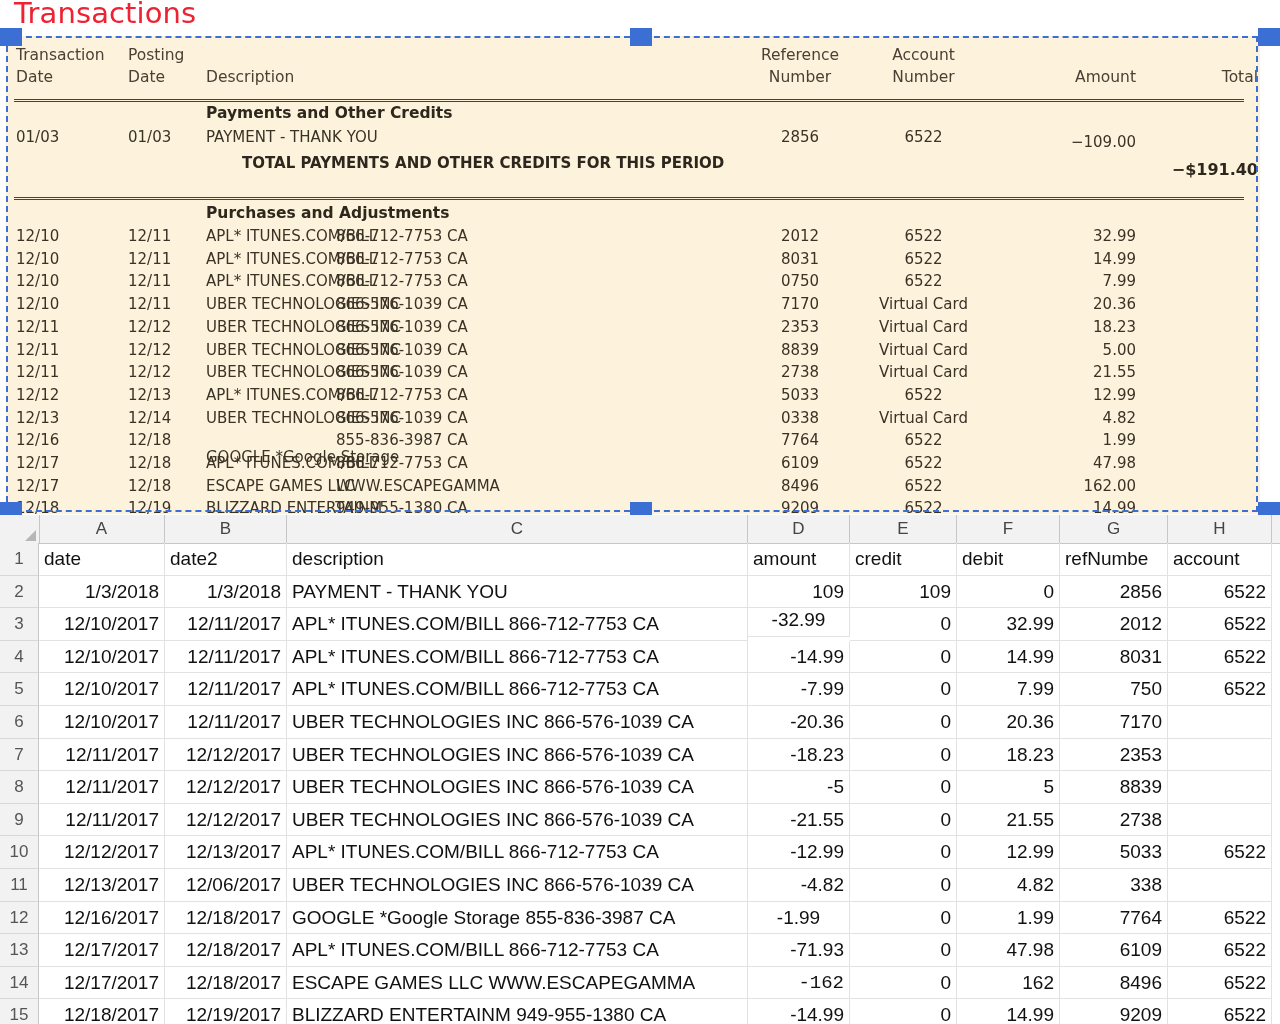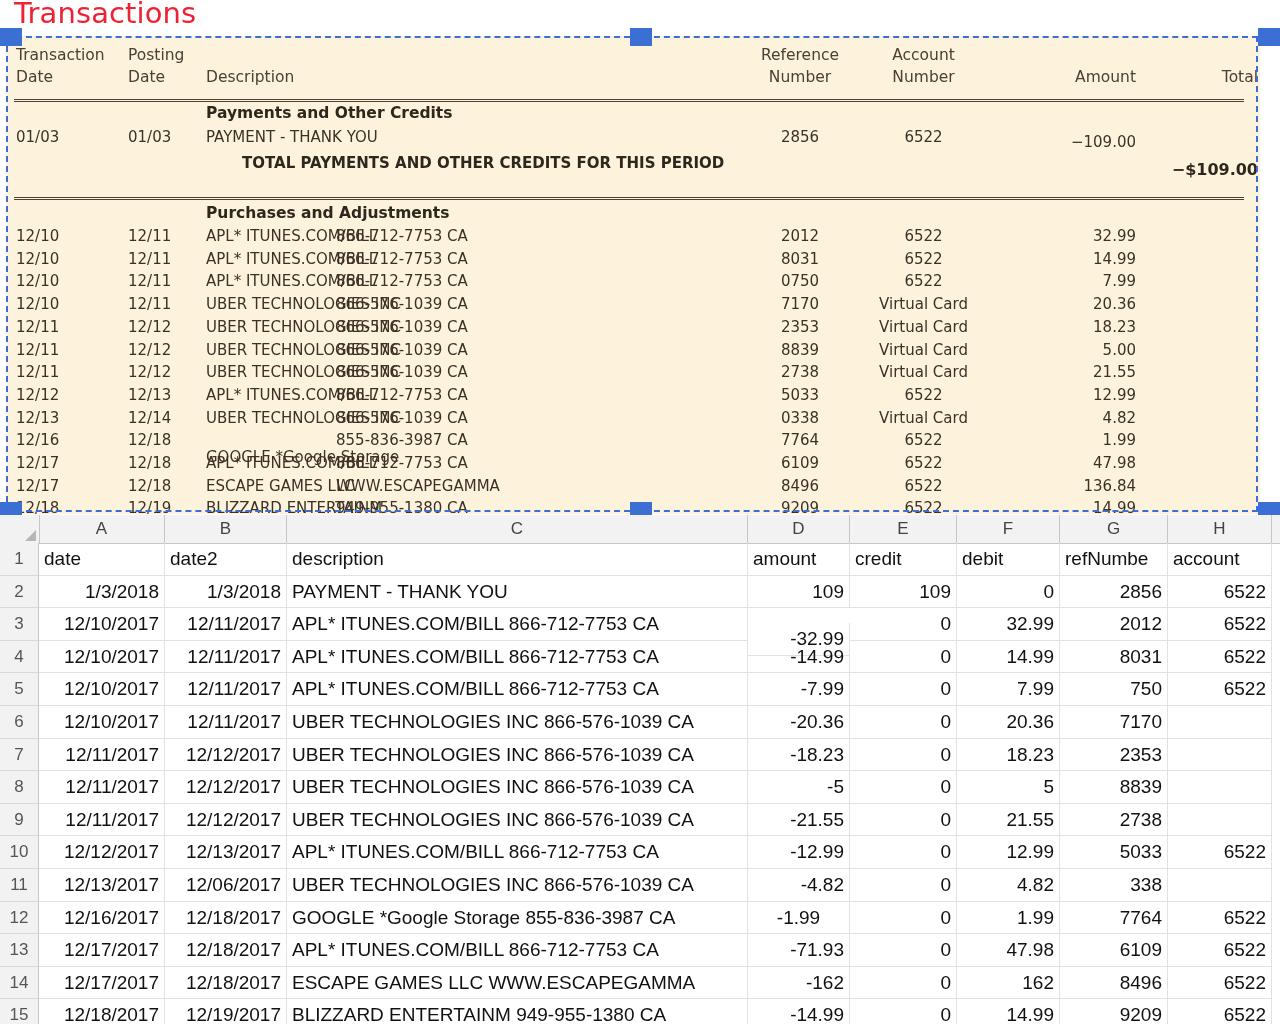--- a/index.html
+++ b/index.html
@@ -127,21 +127,21 @@
 
     <div class="srow sec-head c-desc" style="top:68px">Payments and Other Credits</div>
     <div class="srow c-td" style="top:92px">01/03</div>
     <div class="srow c-pd" style="top:92px">01/03</div>
     <div class="srow c-desc" style="top:92px">PAYMENT - THANK YOU</div>
     <div class="srow c-ref" style="top:92px">2856</div>
     <div class="srow c-acct" style="top:92px">6522</div>
     <div class="srow c-amt" style="top:97px">−109.00</div>
 
     <div class="srow tot-head" style="top:118px; left:236px;">TOTAL PAYMENTS AND OTHER CREDITS FOR THIS PERIOD</div>
-    <div class="srow tot-head c-tot" style="top:124px; font-size:16px;">−$109.00</div>
+    <div class="srow tot-head c-tot" style="top:124px; font-size:16px;">−$191.40</div>
 
     <div class="rule" style="top:161px"></div>
     <div class="rule" style="top:163px"></div>
 
     <div class="srow sec-head c-desc" style="top:168px">Purchases and Adjustments</div>
 
     <div id="purchase-rows">
         <div class="srow c-td" style="top: 191px;">12/10</div>
         <div class="srow c-pd" style="top: 191px;">12/11</div>
         <div class="srow c-desc" style="top: 191px;">APL* ITUNES.COM/BILL</div>
@@ -218,21 +218,21 @@
         <div class="srow c-ph" style="top: 418px;">866-712-7753 CA</div>
         <div class="srow c-ref" style="top: 418px;">6109</div>
         <div class="srow c-acct" style="top: 418px;">6522</div>
         <div class="srow c-amt" style="top: 418px;">47.98</div>
         <div class="srow c-td" style="top: 440.7px;">12/17</div>
         <div class="srow c-pd" style="top: 440.7px;">12/18</div>
         <div class="srow c-desc" style="top: 440.7px;">ESCAPE GAMES LLC</div>
         <div class="srow c-ph" style="top: 440.7px;">WWW.ESCAPEGAMMA</div>
         <div class="srow c-ref" style="top: 440.7px;">8496</div>
         <div class="srow c-acct" style="top: 440.7px;">6522</div>
-        <div class="srow c-amt" style="top: 440.7px;">136.84</div>
+        <div class="srow c-amt" style="top: 440.7px;">162.00</div>
         <div class="srow c-td" style="top: 463.4px;">12/18</div>
         <div class="srow c-pd" style="top: 463.4px;">12/19</div>
         <div class="srow c-desc" style="top: 463.4px;">BLIZZARD ENTERTAINM</div>
         <div class="srow c-ph" style="top: 463.4px;">949-955-1380 CA</div>
         <div class="srow c-ref" style="top: 463.4px;">9209</div>
         <div class="srow c-acct" style="top: 463.4px;">6522</div>
         <div class="srow c-amt" style="top: 463.4px;">14.99</div>
       </div>
   </div>
 
@@ -289,21 +289,21 @@
         <div class="cell num" style="left: 165px; width: 122px; top: 60.6px; height: 32.6px; line-height: 32.6px;">1/3/2018</div>
         <div class="cell txt" style="left: 287px; width: 461px; top: 60.6px; height: 32.6px; line-height: 32.6px;">PAYMENT - THANK YOU</div>
         <div class="cell num" style="left: 748px; width: 102px; top: 60.6px; height: 32.6px; line-height: 32.6px;">109</div>
         <div class="cell num" style="left: 850px; width: 107px; top: 60.6px; height: 32.6px; line-height: 32.6px;">109</div>
         <div class="cell num" style="left: 957px; width: 103px; top: 60.6px; height: 32.6px; line-height: 32.6px;">0</div>
         <div class="cell num" style="left: 1060px; width: 108px; top: 60.6px; height: 32.6px; line-height: 32.6px;">2856</div>
         <div class="cell num" style="left: 1168px; width: 104px; top: 60.6px; height: 32.6px; line-height: 32.6px;">6522</div>
         <div class="cell num" style="left: 39px; width: 126px; top: 93.2px; height: 32.6px; line-height: 32.6px;">12/10/2017</div>
         <div class="cell num" style="left: 165px; width: 122px; top: 93.2px; height: 32.6px; line-height: 32.6px;">12/11/2017</div>
         <div class="cell txt" style="left: 287px; width: 461px; top: 93.2px; height: 32.6px; line-height: 32.6px;">APL* ITUNES.COM/BILL 866-712-7753 CA</div>
-        <div class="cell num" style="left: 748px; width: 102px; top: 108px; height: 32.6px; line-height: 32.6px;">-32.99</div>
+        <div class="cell num" style="left: 748px; width: 102px; top: 89px; height: 32.6px; line-height: 32.6px; text-align: center;">-32.99</div>
         <div class="cell num" style="left: 850px; width: 107px; top: 93.2px; height: 32.6px; line-height: 32.6px;">0</div>
         <div class="cell num" style="left: 957px; width: 103px; top: 93.2px; height: 32.6px; line-height: 32.6px;">32.99</div>
         <div class="cell num" style="left: 1060px; width: 108px; top: 93.2px; height: 32.6px; line-height: 32.6px;">2012</div>
         <div class="cell num" style="left: 1168px; width: 104px; top: 93.2px; height: 32.6px; line-height: 32.6px;">6522</div>
         <div class="cell num" style="left: 39px; width: 126px; top: 125.8px; height: 32.6px; line-height: 32.6px;">12/10/2017</div>
         <div class="cell num" style="left: 165px; width: 122px; top: 125.8px; height: 32.6px; line-height: 32.6px;">12/11/2017</div>
         <div class="cell txt" style="left: 287px; width: 461px; top: 125.8px; height: 32.6px; line-height: 32.6px;">APL* ITUNES.COM/BILL 866-712-7753 CA</div>
         <div class="cell num" style="left: 748px; width: 102px; top: 125.8px; height: 32.6px; line-height: 32.6px;">-14.99</div>
         <div class="cell num" style="left: 850px; width: 107px; top: 125.8px; height: 32.6px; line-height: 32.6px;">0</div>
         <div class="cell num" style="left: 957px; width: 103px; top: 125.8px; height: 32.6px; line-height: 32.6px;">14.99</div>
@@ -377,21 +377,21 @@
         <div class="cell num" style="left: 165px; width: 122px; top: 419.2px; height: 32.6px; line-height: 32.6px;">12/18/2017</div>
         <div class="cell txt" style="left: 287px; width: 461px; top: 419.2px; height: 32.6px; line-height: 32.6px;">APL* ITUNES.COM/BILL 866-712-7753 CA</div>
         <div class="cell num" style="left: 748px; width: 102px; top: 419.2px; height: 32.6px; line-height: 32.6px;">-71.93</div>
         <div class="cell num" style="left: 850px; width: 107px; top: 419.2px; height: 32.6px; line-height: 32.6px;">0</div>
         <div class="cell num" style="left: 957px; width: 103px; top: 419.2px; height: 32.6px; line-height: 32.6px;">47.98</div>
         <div class="cell num" style="left: 1060px; width: 108px; top: 419.2px; height: 32.6px; line-height: 32.6px;">6109</div>
         <div class="cell num" style="left: 1168px; width: 104px; top: 419.2px; height: 32.6px; line-height: 32.6px;">6522</div>
         <div class="cell num" style="left: 39px; width: 126px; top: 451.8px; height: 32.6px; line-height: 32.6px;">12/17/2017</div>
         <div class="cell num" style="left: 165px; width: 122px; top: 451.8px; height: 32.6px; line-height: 32.6px;">12/18/2017</div>
         <div class="cell txt" style="left: 287px; width: 461px; top: 451.8px; height: 32.6px; line-height: 32.6px;">ESCAPE GAMES LLC WWW.ESCAPEGAMMA</div>
-        <div class="cell num" style="left: 748px; width: 102px; top: 451.8px; height: 32.6px; line-height: 32.6px;">-162</div>
+        <div class="cell num" style="left: 748px; width: 102px; top: 451.8px; height: 32.6px; line-height: 32.6px; font-family: Liberation Mono, monospace;">-162</div>
         <div class="cell num" style="left: 850px; width: 107px; top: 451.8px; height: 32.6px; line-height: 32.6px;">0</div>
         <div class="cell num" style="left: 957px; width: 103px; top: 451.8px; height: 32.6px; line-height: 32.6px;">162</div>
         <div class="cell num" style="left: 1060px; width: 108px; top: 451.8px; height: 32.6px; line-height: 32.6px;">8496</div>
         <div class="cell num" style="left: 1168px; width: 104px; top: 451.8px; height: 32.6px; line-height: 32.6px;">6522</div>
         <div class="cell num" style="left: 39px; width: 126px; top: 484.4px; height: 32.6px; line-height: 32.6px;">12/18/2017</div>
         <div class="cell num" style="left: 165px; width: 122px; top: 484.4px; height: 32.6px; line-height: 32.6px;">12/19/2017</div>
         <div class="cell txt" style="left: 287px; width: 461px; top: 484.4px; height: 32.6px; line-height: 32.6px;">BLIZZARD ENTERTAINM 949-955-1380 CA</div>
         <div class="cell num" style="left: 748px; width: 102px; top: 484.4px; height: 32.6px; line-height: 32.6px;">-14.99</div>
         <div class="cell num" style="left: 850px; width: 107px; top: 484.4px; height: 32.6px; line-height: 32.6px;">0</div>
         <div class="cell num" style="left: 957px; width: 103px; top: 484.4px; height: 32.6px; line-height: 32.6px;">14.99</div>

